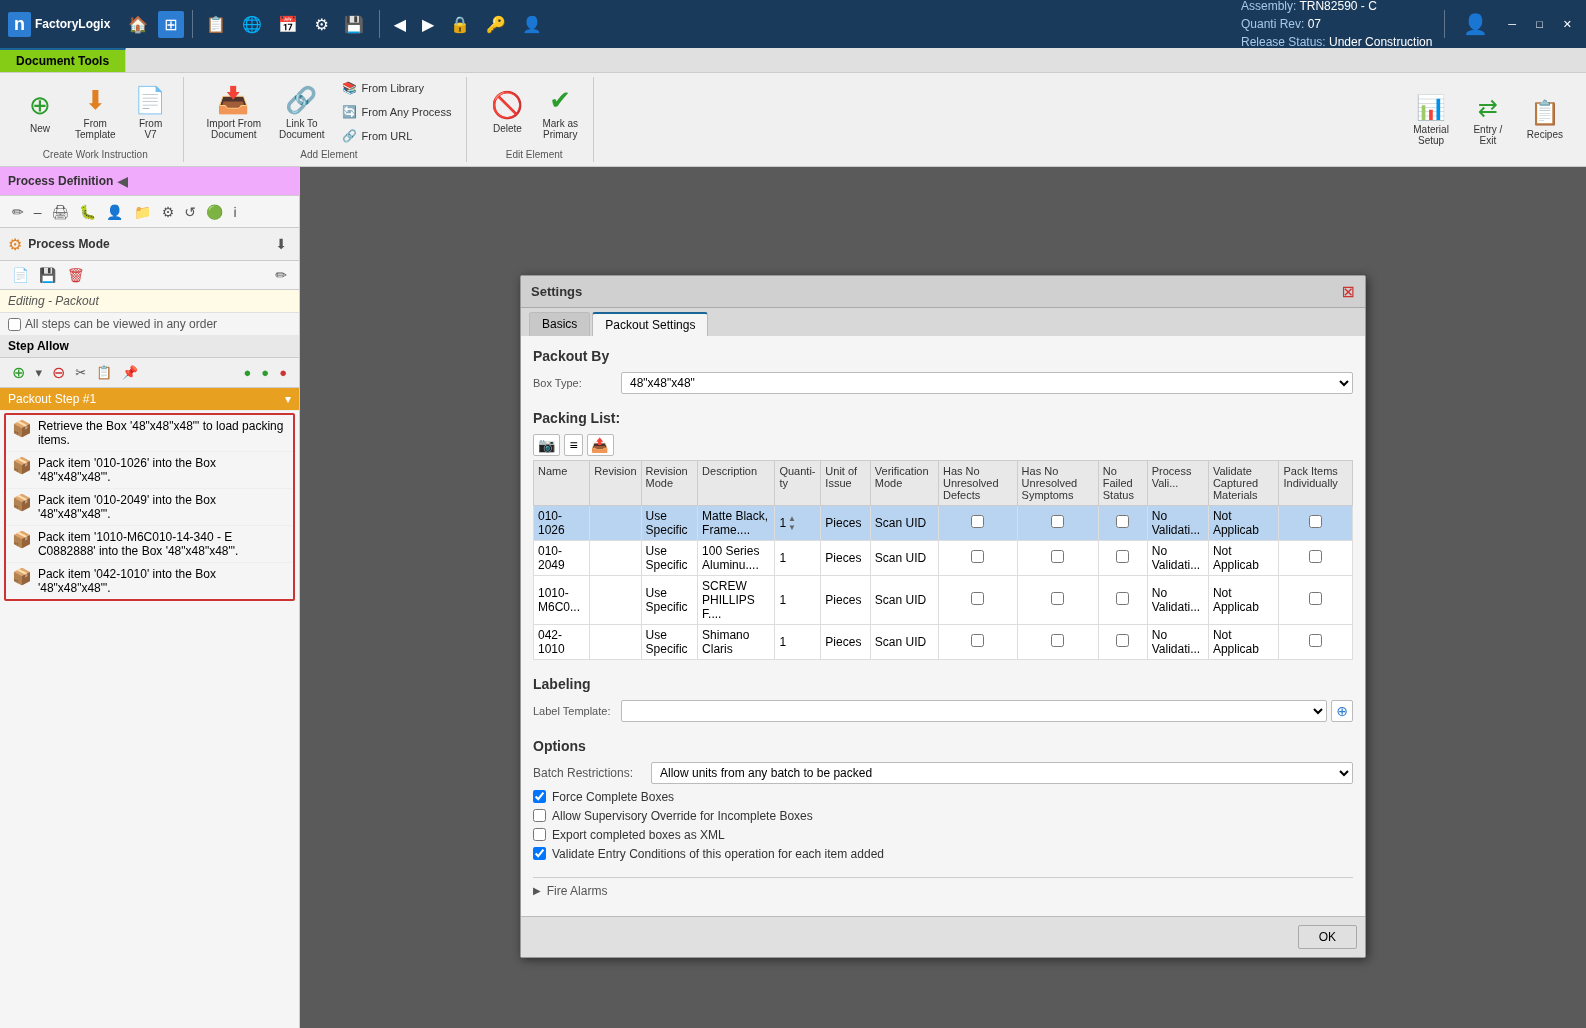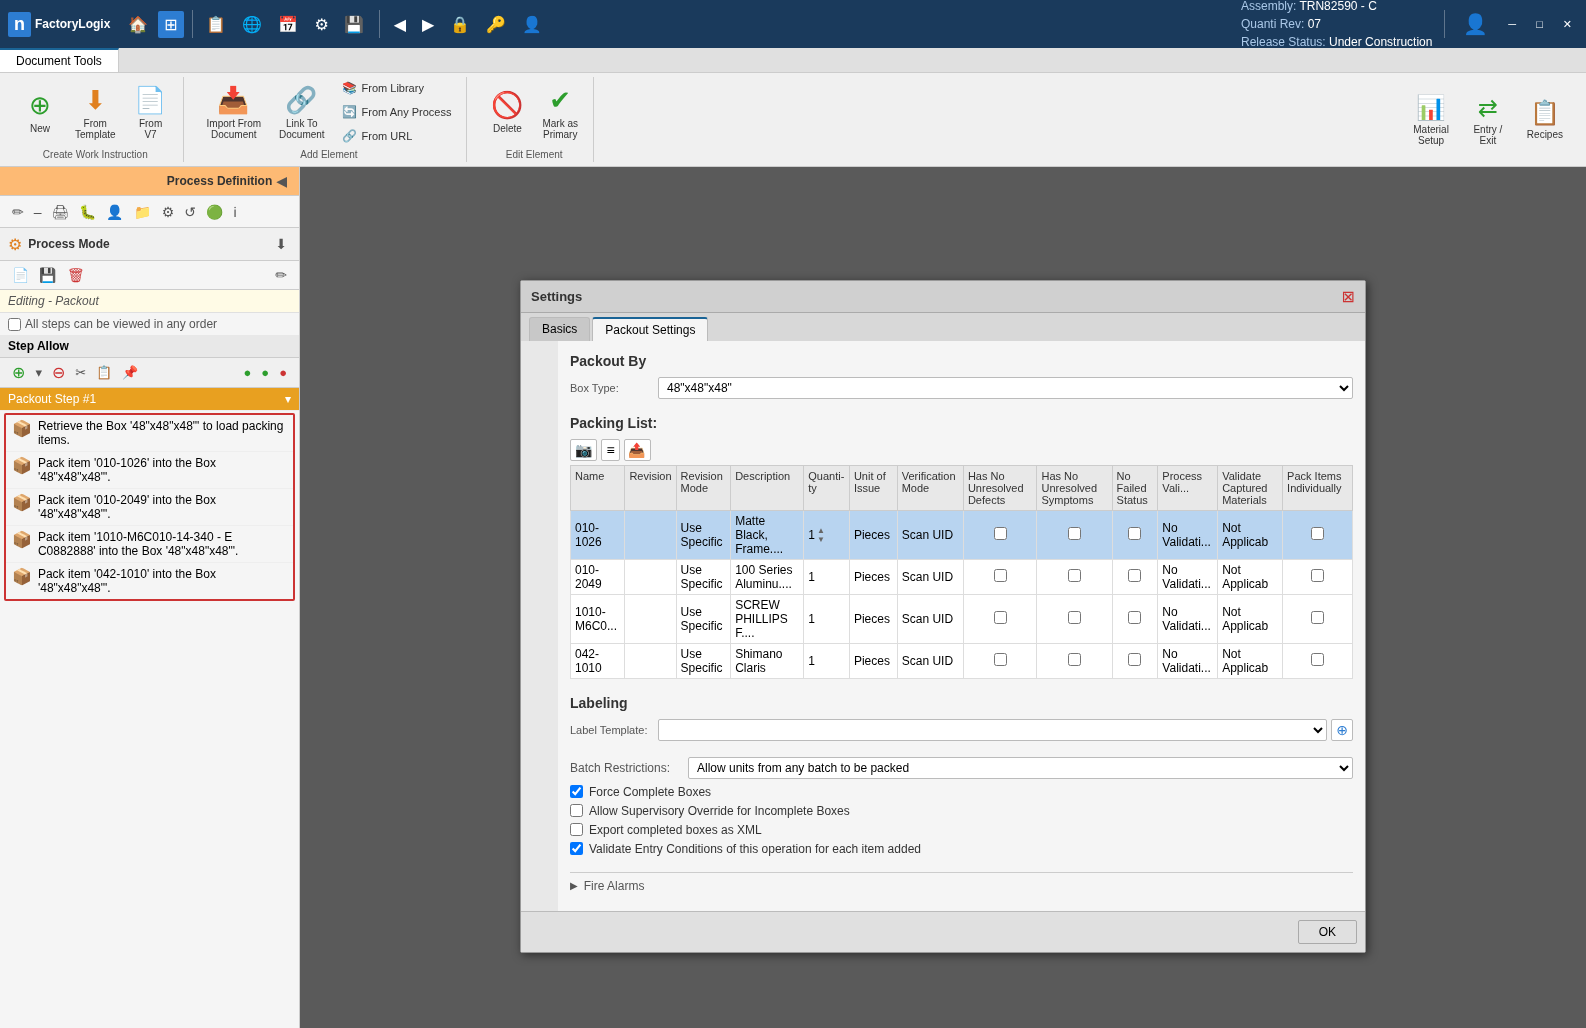--- a/index.html
+++ b/index.html
@@ -13,39 +13,39 @@
     .nav-divider { width: 1px; height: 28px; background: rgba(255,255,255,0.3); margin: 0 4px; }
     .nav-right { margin-left: auto; display: flex; align-items: center; gap: 8px; }
     .nav-info { color: white; font-size: 11px; line-height: 1.5; }
     .nav-info .label { color: #aac8e8; }
     .nav-controls { color: white; font-size: 11px; display: flex; gap: 8px; align-items: center; }
 
     
     .ribbon-area { background: #f0f0f0; border-bottom: 1px solid #ccc; }
     .ribbon-tabs { display: flex; background: #e0e0e0; border-bottom: 1px solid #ccc; }
     .ribbon-tab { padding: 4px 16px; font-size: 12px; cursor: pointer; border-right: 1px solid #ccc; background: #f0f0f0; border-top: 2px solid transparent; }
-    .ribbon-tab.active { background: #ffffff; border-top: 2px solid #1a6496; }
+    .ribbon-tab.active { background: #84cc16; border-top: 2px solid #1a6496; font-weight: bold; }
     .ribbon-content { display: flex; align-items: stretch; padding: 4px 8px; gap: 8px; min-height: 80px; }
     .ribbon-group { display: flex; flex-direction: column; border-right: 1px solid #ccc; padding: 0 8px; }
     .ribbon-group-btns { display: flex; gap: 4px; flex: 1; align-items: center; }
     .ribbon-group-label { font-size: 10px; color: #555; text-align: center; margin-top: 2px; padding-bottom: 2px; }
     .ribbon-btn { display: flex; flex-direction: column; align-items: center; padding: 4px 6px; cursor: pointer; border: 1px solid transparent; border-radius: 3px; min-width: 48px; background: none; }
     .ribbon-btn .icon { font-size: 24px; }
     .ribbon-btn .label { font-size: 10px; text-align: center; color: #333; margin-top: 2px; }
     .ribbon-btn-small { display: flex; flex-direction: row; align-items: center; padding: 3px 6px; cursor: pointer; border: 1px solid transparent; border-radius: 3px; background: none; gap: 4px; }
     .ribbon-btn-small .label { font-size: 11px; color: #333; }
     .ribbon-btn-vertical { display: flex; flex-direction: column; gap: 2px; }
     .right-ribbon-group { margin-left: auto; display: flex; gap: 8px; align-items: center; padding: 0 8px; }
 
     
     .main-layout { display: flex; height: calc(1028px - 48px - 82px); }
 
     
     .sidebar { width: 300px; background: #f5f5f5; border-right: 1px solid #ccc; display: flex; flex-direction: column; }
-    .sidebar-header { display: flex; align-items: center; justify-content: flex-end; padding: 4px 8px; border-bottom: 1px solid #ccc; background: #fdba74; }
+    .sidebar-header { display: flex; align-items: center; justify-content: flex-start; padding: 4px 8px; border-bottom: 1px solid #ccc; background: #f0abfc; }
     .sidebar-title { font-weight: bold; color: #333; font-size: 12px; }
     .sidebar-toolbar { display: flex; align-items: center; padding: 4px 8px; gap: 2px; border-bottom: 1px solid #ccc; }
     .sidebar-toolbar-btn { background: none; border: none; cursor: pointer; padding: 2px 4px; font-size: 14px; color: #555; border-radius: 2px; }
     .process-flow-header { display: flex; align-items: center; padding: 6px 8px; gap: 6px; border-bottom: 1px solid #ccc; background: #f0f0f0; }
     .process-flow-label { font-weight: bold; font-size: 12px; color: #333; }
     .editing-label { padding: 4px 8px; font-size: 12px; color: #555; font-style: italic; background: #fffbe6; border-bottom: 1px solid #e0e0e0; }
     .icon-row { display: flex; align-items: center; gap: 2px; padding: 4px 8px; border-bottom: 1px solid #ccc; }
     .checkbox-row { padding: 4px 8px; display: flex; align-items: center; gap: 4px; font-size: 11px; color: #555; }
 
     .step-list-header { display: flex; align-items: center; justify-content: space-between; padding: 4px 8px; border-bottom: 1px solid #ccc; background: #e8e8e8; font-weight: bold; font-size: 12px; }
@@ -66,21 +66,21 @@
     
     .settings-dialog { background: #e8e8e8; border: 1px solid #999; width: 846px; max-height: 850px; display: flex; flex-direction: column; border-radius: 2px; box-shadow: 2px 2px 10px rgba(0,0,0,0.5); }
     .dialog-header { display: flex; align-items: center; justify-content: space-between; padding: 6px 10px; background: #d0d0d0; border-bottom: 1px solid #aaa; }
     .dialog-title { font-weight: bold; font-size: 13px; color: #333; }
     .dialog-close { cursor: pointer; color: #cc3333; font-size: 16px; background: none; border: none; }
 
     .dialog-tabs { display: flex; padding: 4px 8px 0; gap: 2px; background: #d8d8d8; }
     .dialog-tab { padding: 4px 12px; font-size: 12px; cursor: pointer; border: 1px solid #bbb; border-bottom: none; border-radius: 3px 3px 0 0; background: #c8c8c8; }
     .dialog-tab.active { background: #f5f5f5; border-top: 2px solid #1a6496; }
 
-    .dialog-body { background: #f5f5f5; flex: 1; overflow-y: auto; padding: 12px; margin-left: 37px; }
+    .dialog-body { background: #f5f5f5; flex: 1; overflow-y: auto; padding: 12px; }
     .dialog-footer { padding: 8px; background: #e0e0e0; border-top: 1px solid #bbb; display: flex; justify-content: flex-end; align-items: flex-end; }
 
     
     .section-title { font-size: 14px; font-weight: bold; color: #333; margin-bottom: 8px; }
     .section { margin-bottom: 16px; }
 
     .form-row { display: flex; align-items: center; gap: 8px; margin-bottom: 8px; }
     .form-label { color: #555; font-size: 11px; min-width: 80px; }
     .form-select { border: 1px solid #bbb; padding: 2px 4px; font-size: 12px; background: white; border-radius: 2px; flex: 1; height: 22px; }
 
@@ -452,20 +452,21 @@
           <div class="form-row">
             <span class="form-label">Label Template:</span>
             <div class="label-select-row" style="flex:1; display:flex; align-items:center; gap:4px;">
               <select class="label-select"></select>
               <button class="add-label-btn">⊕</button>
             </div>
           </div>
         </div>
 
         <div class="section options-section">
+          <div class="section-title">Options</div>
           <div class="options-row">
             <span class="options-label">Batch Restrictions:</span>
             <select class="form-select" style="width:240px;">
               <option>Allow units from any batch to be packed</option>
             </select>
           </div>
           <div class="checkbox-option">
             <input type="checkbox" id="forceComplete" checked="" style="">
             <label for="forceComplete">Force Complete Boxes</label>
           </div>

